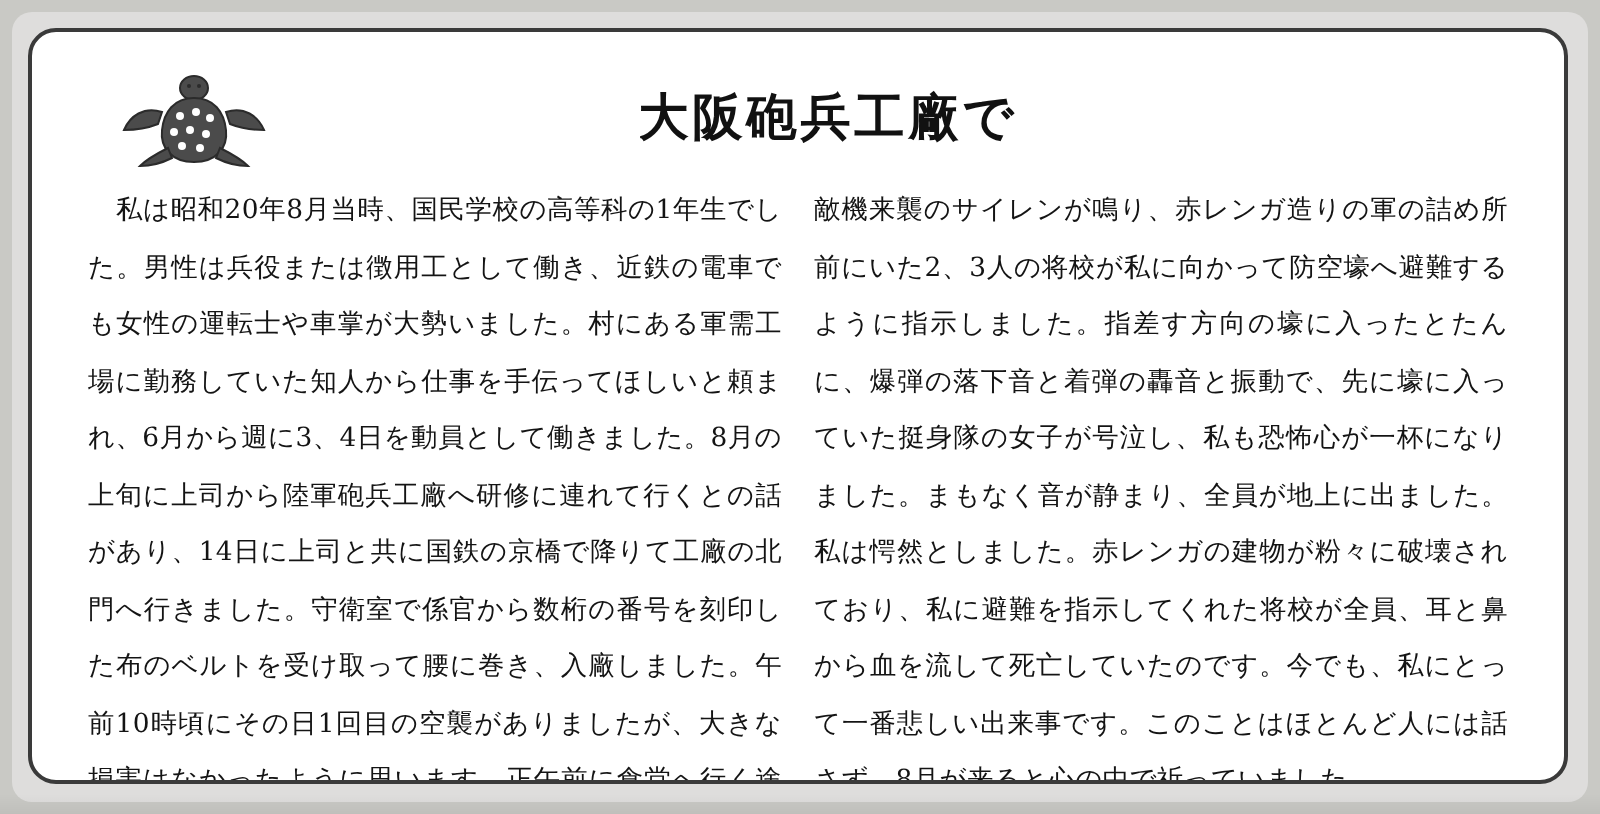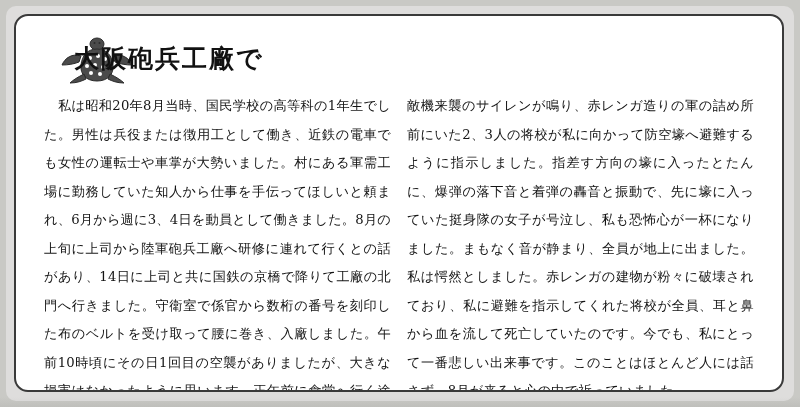--- a/index.html
+++ b/index.html
@@ -58,20 +58,21 @@
     left: 26px;
     top: 8px;
     width: 74px;
     height: 52px;
   }
   .title {
     position: absolute;
     left: 0;
     right: 10px;
     top: 16px;
+    text-align: center;
     font-family: "DejaVu Serif", serif;
     font-weight: bold;
     font-size: 25px;
     letter-spacing: 2px;
     color: #111111;
     padding-left: 40px;
   }
   .columns {
     display: flex;
     flex-direction: row;

